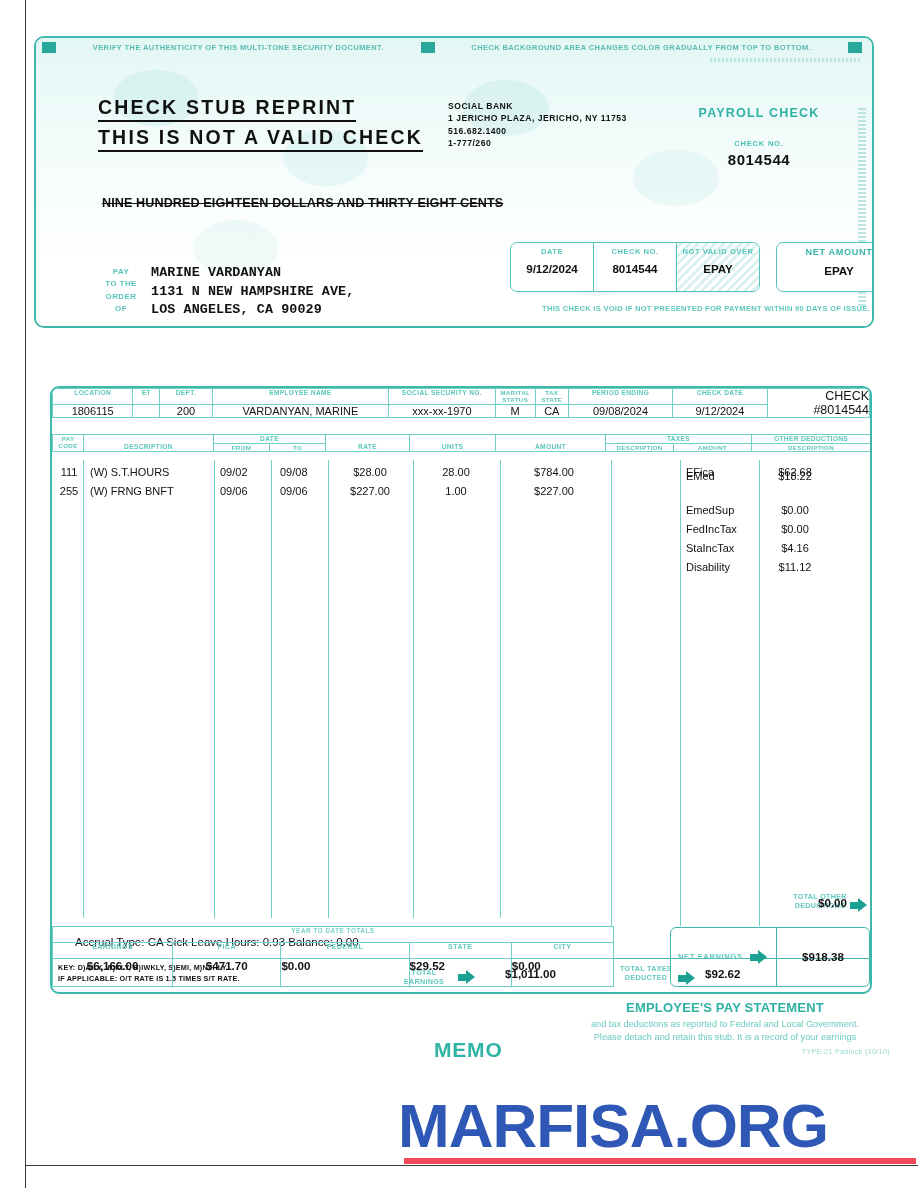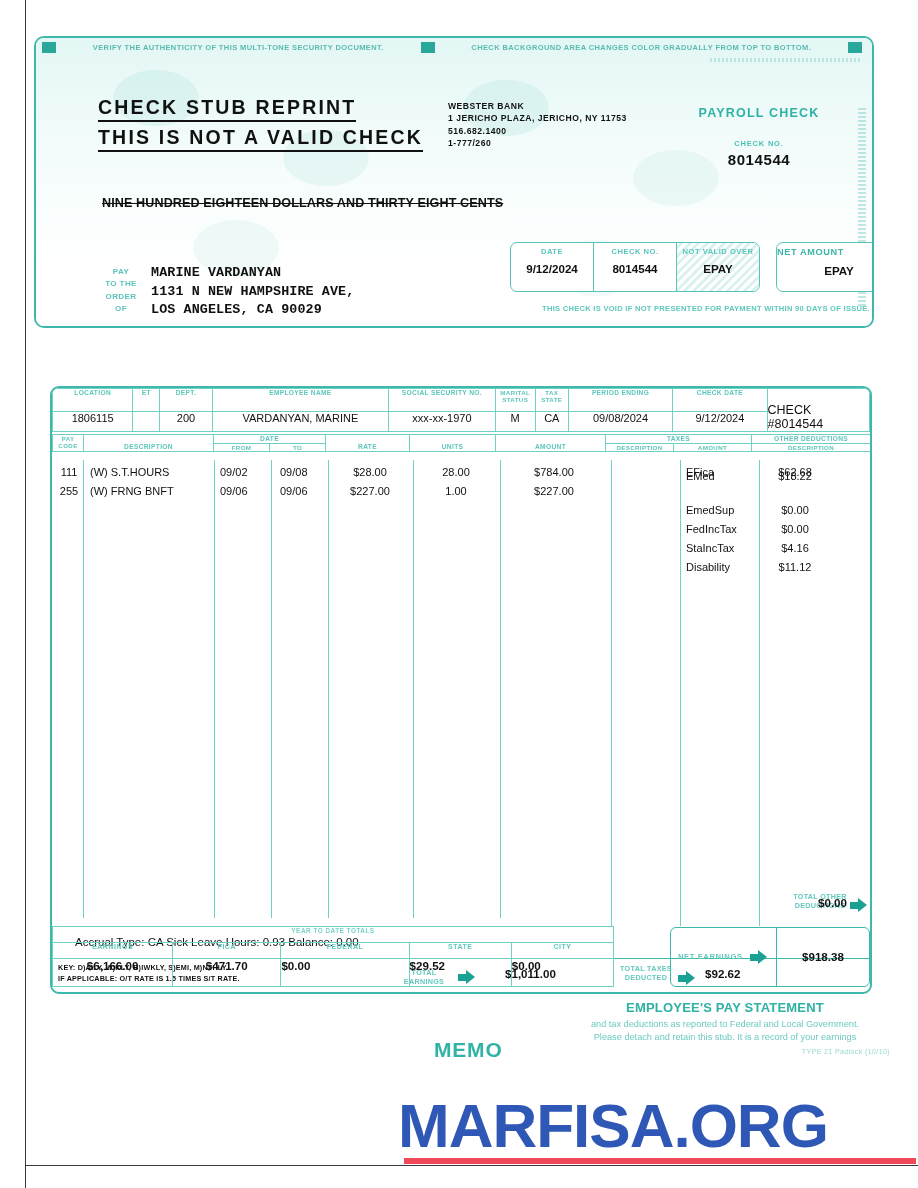--- a/index.html
+++ b/index.html
@@ -60,21 +60,21 @@
   .amtbox{position:absolute;left:474px;top:204px;width:248px;height:48px;
      border:1.6px solid #54c3b8;border-radius:7px;display:flex;overflow:hidden;background:#fff;}
   .amtbox .cell{flex:1 1 0;display:flex;flex-direction:column;border-right:1.4px solid #54c3b8;}
   .amtbox .cell:last-child{border-right:none;}
   .amtbox .ch{font-size:7.6px;font-weight:bold;color:#57c6bb;text-align:center;padding-top:4px;letter-spacing:.5px;}
   .amtbox .cv{font-size:11.6px;font-weight:bold;text-align:center;padding-top:6px;}
   .hatch{background:repeating-linear-gradient(-45deg,#ffffff 0 3px,#d9f2ef 3px 6px);}
 
   .netbox{position:absolute;left:740px;top:204px;width:124px;height:48px;
      border:1.6px solid #54c3b8;border-radius:7px;background:#fff;}
-  .netbox .ch{font-size:9.2px;font-weight:bold;color:#3bb6a9;text-align:left;padding-top:4px;letter-spacing:.6px;}
+  .netbox .ch{font-size:9.2px;font-weight:bold;color:#3bb6a9;text-align:center;padding-top:4px;letter-spacing:.6px;}
   .netbox .cv{font-size:11.6px;font-weight:bold;text-align:center;padding-top:7px;}
 
   .voidnote{position:absolute;left:474px;top:266px;width:392px;text-align:center;
      font-size:7.6px;font-weight:bold;color:#5fc8bd;letter-spacing:.25px;}
 
   
   .stub{position:absolute;left:50px;top:386px;width:818px;height:604px;
         border:2px solid #3fb8ac;border-radius:9px;background:#fff;overflow:hidden;}
 
   table.grid{border-collapse:collapse;table-layout:fixed;width:100%;}
@@ -149,21 +149,21 @@
       <span class="sec-txt">CHECK BACKGROUND AREA CHANGES COLOR GRADUALLY FROM TOP TO BOTTOM.</span>
       <span class="sec-blk"></span>
     </div>
     <div class="microline"></div>
     <div class="vmicro"></div>
 
     <div class="title1">CHECK STUB REPRINT</div>
     <div class="title2">THIS IS NOT A VALID CHECK</div>
 
     <div class="bank">
-      <div>WEBSTER BANK</div>
+      <div>SOCIAL BANK</div>
       <div>1 JERICHO PLAZA, JERICHO, NY 11753</div>
       <div>516.682.1400</div>
       <div>1-777/260</div>
     </div>
 
     <div class="payroll-lbl">PAYROLL CHECK</div>
     <div class="chkno-lbl">CHECK NO.</div>
     <div class="chkno-val">8014544</div>
 
     <div class="words">NINE HUNDRED EIGHTEEN DOLLARS AND THIRTY EIGHT CENTS</div>
@@ -218,21 +218,21 @@
           <tr>
         <td class="hd">LOCATION</td>
         <td class="hd">ET</td>
         <td class="hd">DEPT.</td>
         <td class="hd">EMPLOYEE NAME</td>
         <td class="hd">SOCIAL SECURITY NO.</td>
         <td class="hd hd2">MARITAL STATUS</td>
         <td class="hd hd2">TAX STATE</td>
         <td class="hd">PERIOD ENDING</td>
         <td class="hd">CHECK DATE</td>
-        <td rowspan="2" style="text-align:left;padding-top:14px;font-size:12.5px;">
+        <td rowspan="2" style="text-align:right;font-size:12.5px;">
           <div>CHECK</div>
           <div>#8014544</div>
         </td>
       </tr>
       <tr>
         <td class="val">1806115</td>
         <td class="val"></td>
         <td class="val">200</td>
         <td class="val">VARDANYAN, MARINE</td>
         <td class="val">xxx-xx-1970</td>

